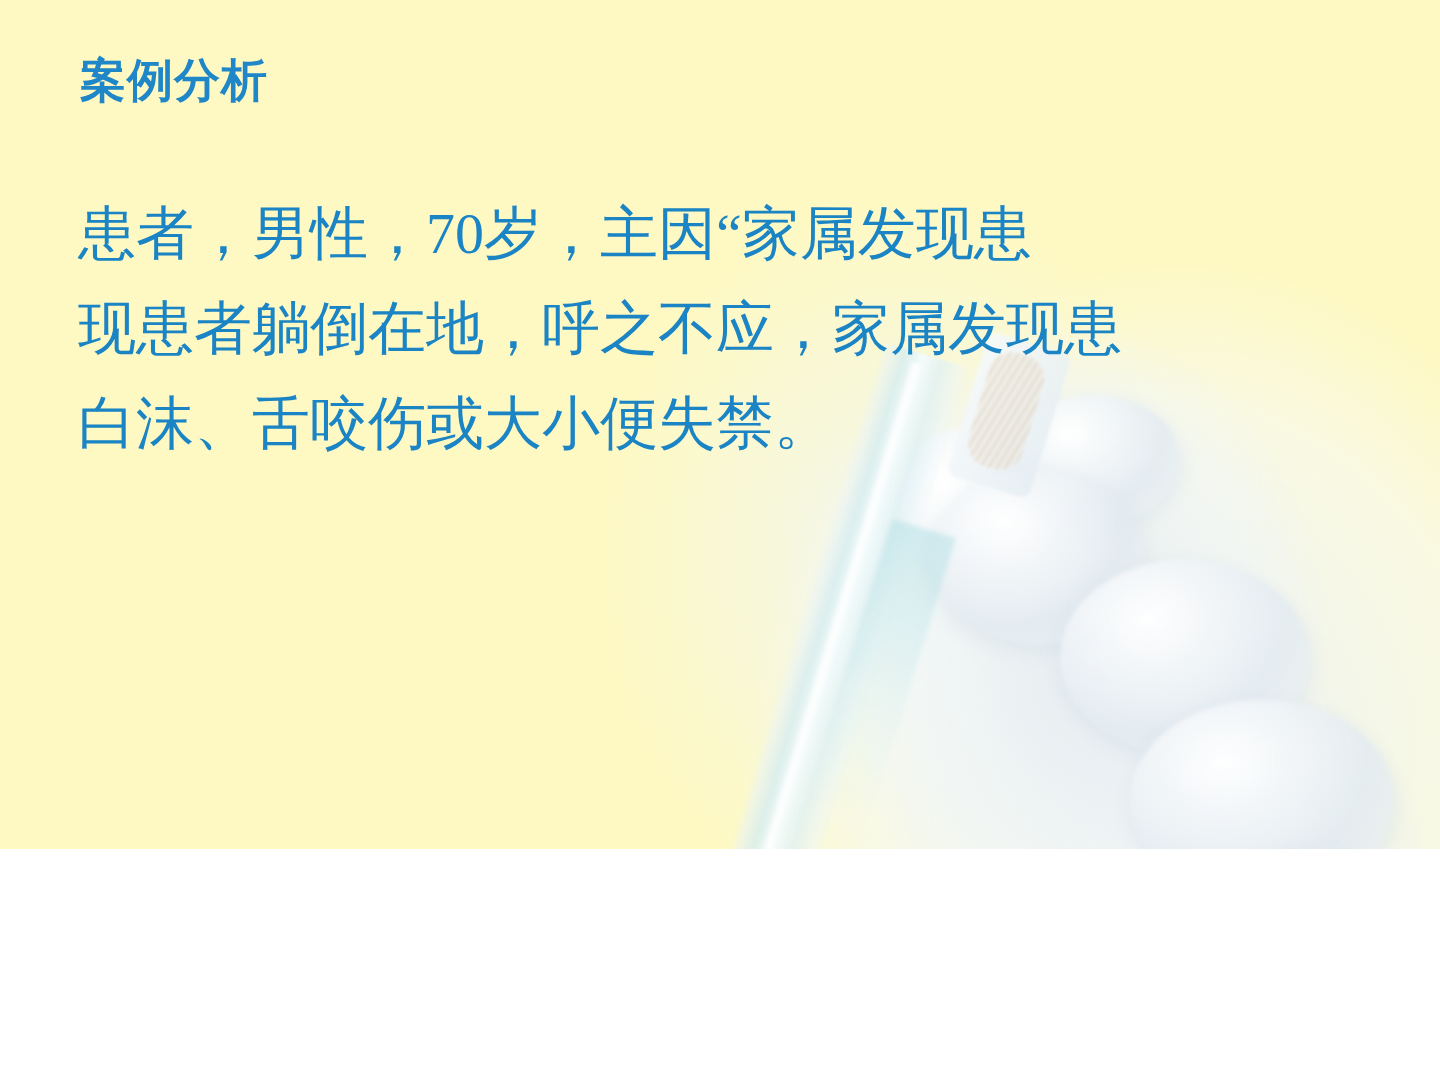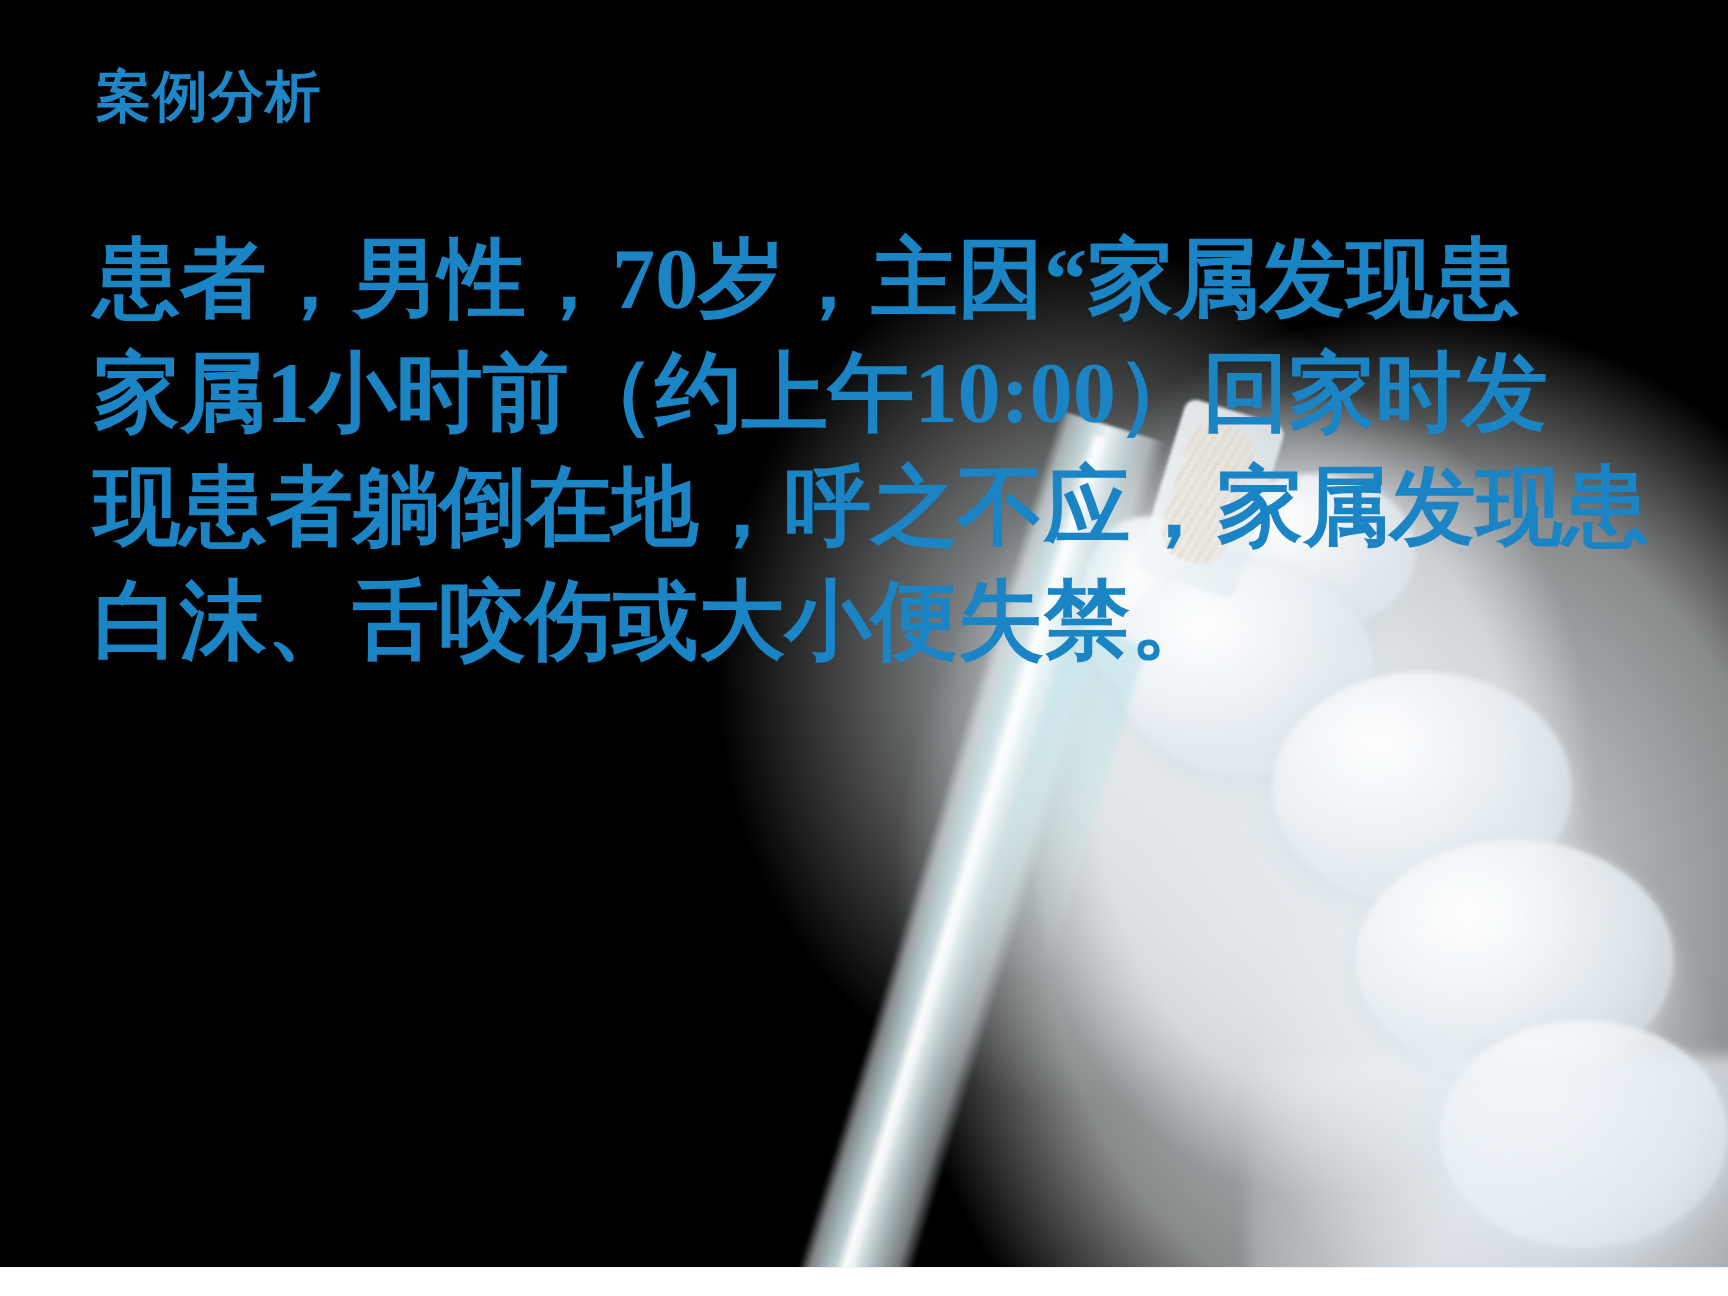--- a/index.html
+++ b/index.html
@@ -3,22 +3,22 @@
 <meta charset="utf-8">
 <style>
   html, body {
     margin: 0;
     padding: 0;
     background: #ffffff;
   }
   #slide {
     position: relative;
     width: 1440px;
-    height: 1056px;
-    background: #000000;
+    height: 849px;
+    background: #fef9c3;
     overflow: hidden;
     font-family: "Liberation Sans", sans-serif;
   }
 
   
   #bg-photo {
     position: absolute;
     inset: 0;
     overflow: hidden;
     pointer-events: none;
@@ -156,22 +156,22 @@
     white-space: pre;
   }
   #body-block {
     position: absolute;
     left: 78px;
     top: 186px;
     width: 1310px;
   }
   .body-line {
     font-family: "Liberation Serif", "DejaVu Serif", serif;
-    font-weight: bold;
-    font-size: 72px;
+    font-weight: normal;
+    font-size: 58px;
     line-height: 95px;
     color: #1b84c4;
     white-space: pre;
     letter-spacing: 0px;
   }
 </style>
 </head>
 <body>
 
 <div id="slide">
@@ -192,19 +192,18 @@
     <div class="tube-cap"></div>
     <div class="swab-tip"></div>
   </div>
 
   <div id="content">
 
     <div id="slide-title">案例分析</div>
 
     <div id="body-block">
       <div class="body-line">患者，男性，70岁，主因“家属发现患</div>
-      <div class="body-line">家属1小时前（约上午10:00）回家时发</div>
       <div class="body-line">现患者躺倒在地，呼之不应，家属发现患</div>
       <div class="body-line">白沫、舌咬伤或大小便失禁。</div>
     </div>
 
   </div>
 </div>
 
 </body></html>

